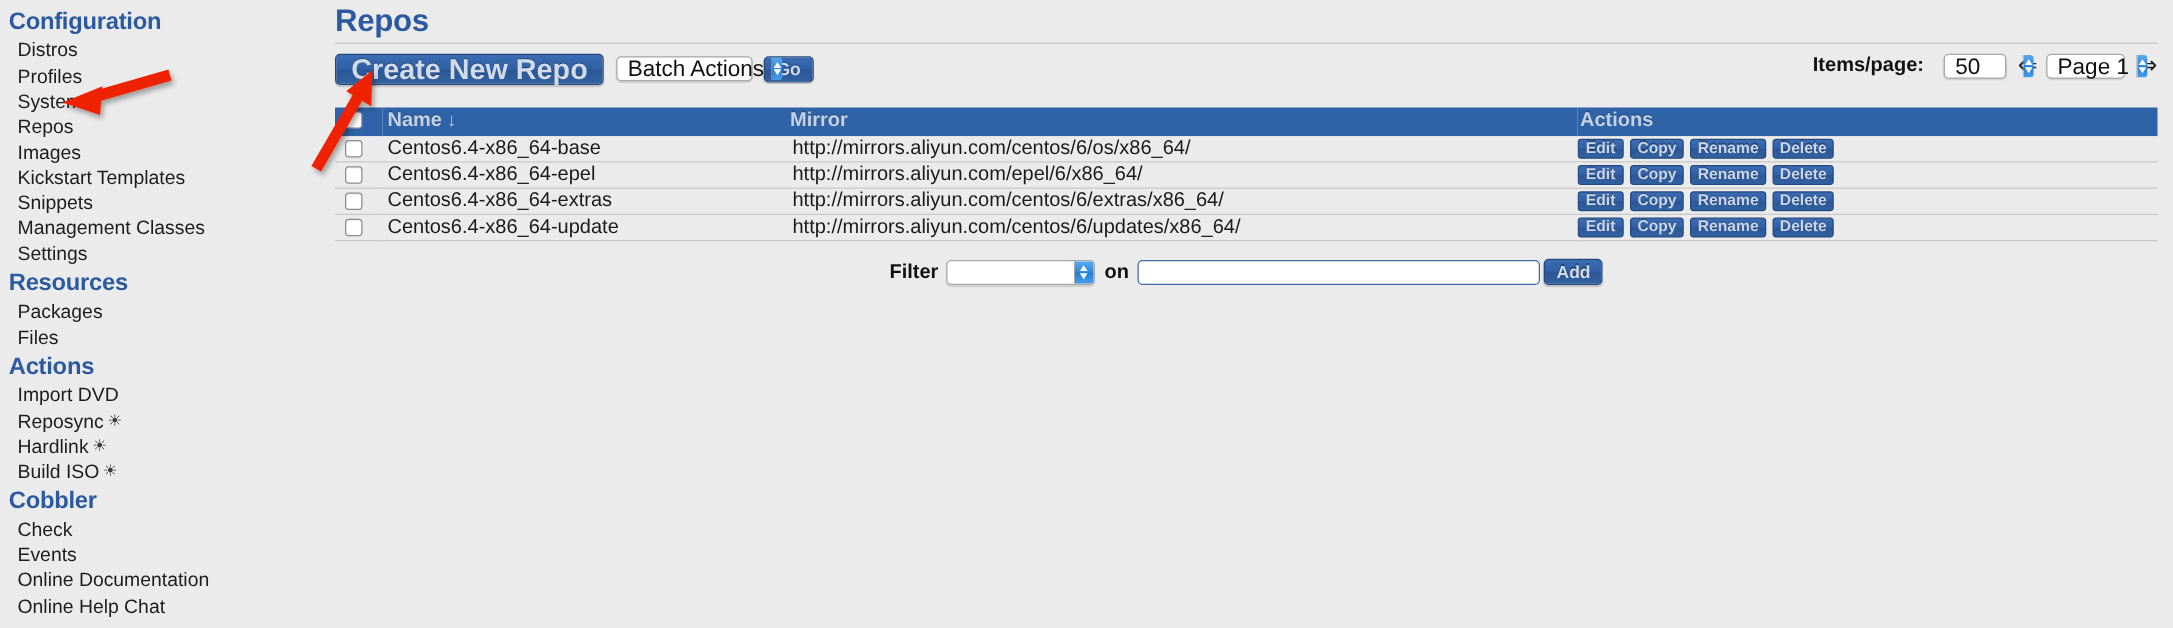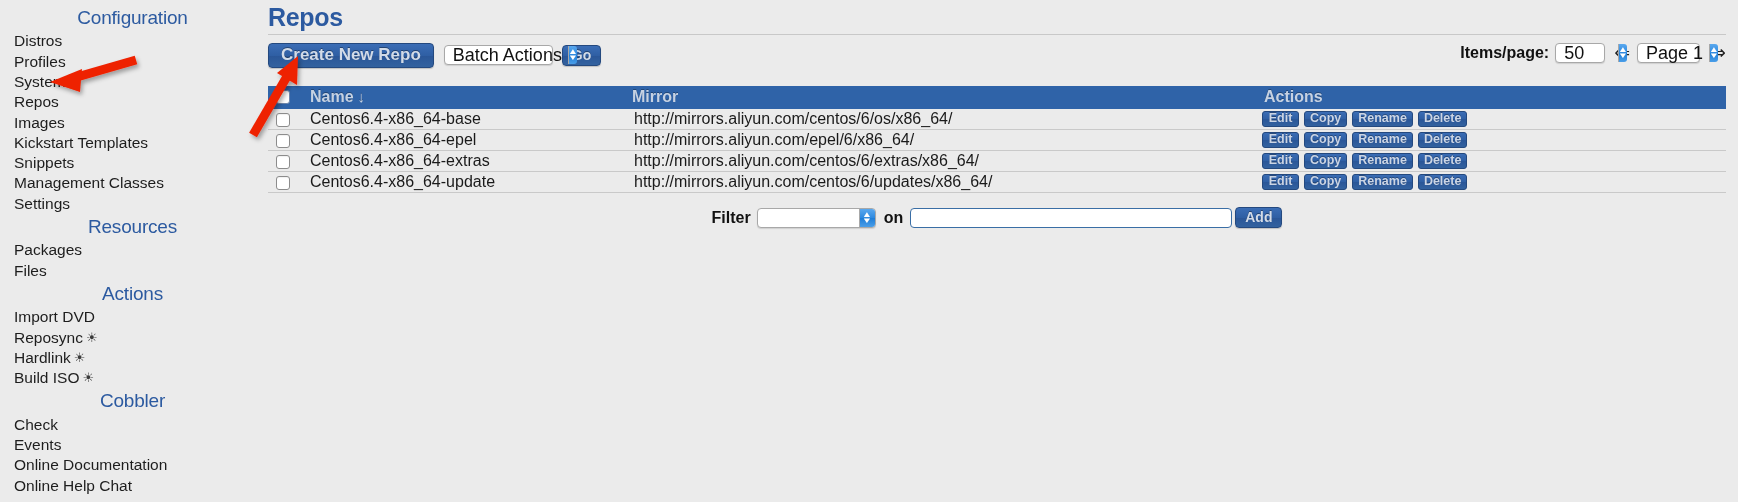--- a/index.html
+++ b/index.html
@@ -19,26 +19,25 @@
   
   #sidebar {
     position: absolute;
     left: 0; top: 0;
     width: 258px;
     padding-top: 4px;
     box-sizing: border-box;
   }
   .nav-section-title {
     color: #2c5aa0;
-    font-weight: normal;
+    font-weight: bold;
     font-size: 19px;
     padding: 2px 0 2px 7px;
     letter-spacing: -0.2px;
     line-height: 1.18;
-    text-align: center;
   }
   .nav-section-title.first { padding-top: 3px; }
   .nav-list { list-style: none; margin: 0; padding: 0; }
   .nav-item {
     color: #1d1d1d;
     font-size: 15.5px;
     line-height: 1.18;
     padding: 1px 0 1px 14px;
     white-space: nowrap;
     cursor: pointer;
@@ -85,21 +84,21 @@
     color: #ccd6e6;
     font-weight: bold;
     font-family: "Liberation Sans", sans-serif;
     text-shadow: 0 -1px 0 rgba(0,0,0,0.35);
     cursor: pointer;
     padding: 0;
     line-height: 1;
     box-shadow: 0 1px 1px rgba(0,0,0,0.18);
   }
   #create-new-repo {
-    font-size: 17px;
+    font-size: 23px;
     height: 25px;
     padding: 0 12px 1px 12px;
     color: #d2dbe8;
   }
   #go-button {
     font-size: 14px;
     height: 21px;
     padding: 0 9px 1px 9px;
     margin-left: 9px;
     color: #d2dbe8;
@@ -147,21 +146,21 @@
     font-size: 8px;
     line-height: 6px;
   }
   .mac-select .stepper .up,
   .mac-select .stepper .dn {
     display: block;
     transform: scaleX(1.3);
   }
 
   #batch-actions { width: 109px; margin-left: 10px; }
-  #items-per-page-select { width: 50px; margin-left: 6px; gap: 28px; }
+  #items-per-page-select { width: 50px; margin-left: 16px; gap: 28px; }
   #page-select { width: 63px; margin-left: 7px; }
 
   #pager {
     position: absolute;
     right: 0; top: 5px;
     display: flex;
     align-items: center;
     height: 25px;
   }
   #items-per-page-label {

